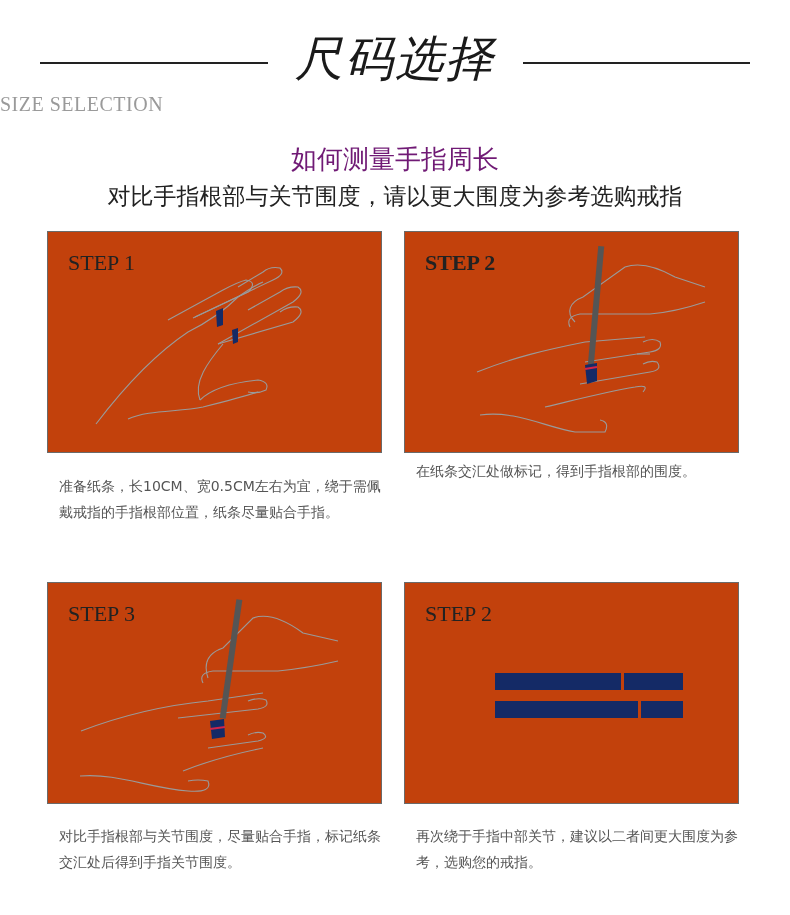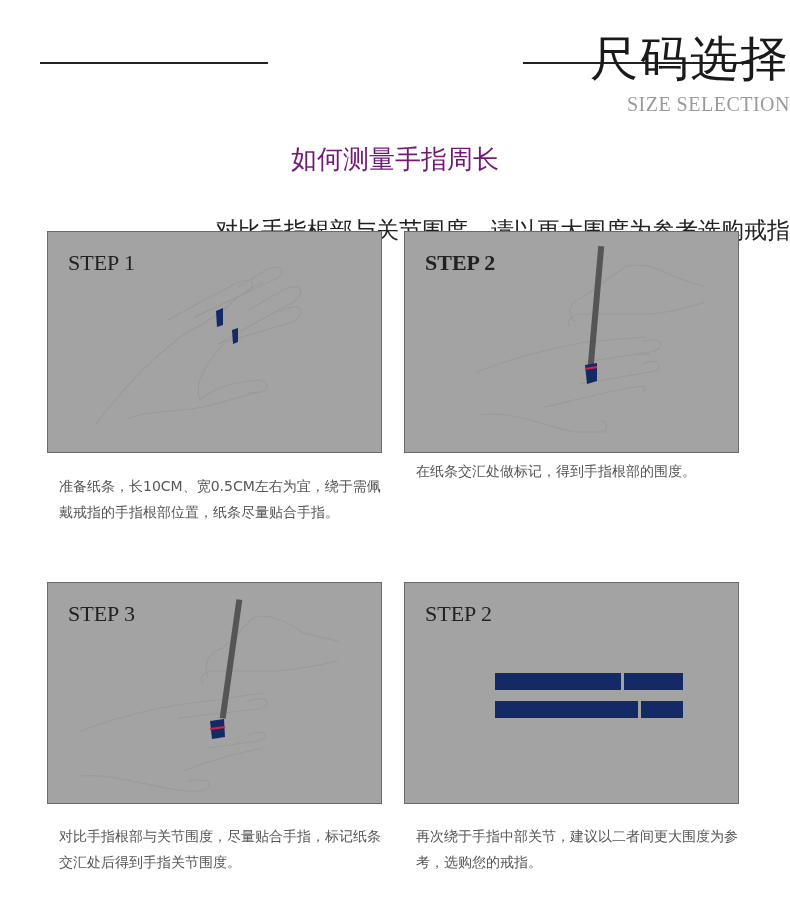--- a/index.html
+++ b/index.html
@@ -1,27 +1,27 @@
 <!DOCTYPE html>
 <html><head>
 <meta charset="utf-8">
 <style>
   html, body { margin: 0; padding: 0; background: #ffffff; }
   body { width: 790px; height: 915px; position: relative; overflow: hidden;
          font-family: "DejaVu Serif", "Liberation Serif", serif; color: #222; }
   .hline { position: absolute; height: 2px; background: #222; top: 62px; }
-  .title { position: absolute; left: 0; width: 790px; top: 28px; text-align: right;
-           font-family: "DejaVu Serif", serif; font-size: 48px; line-height: 60px; color: #1a1a1a; letter-spacing: 2px; }
-  .subtitle-en { position: absolute; left: 0; width: 790px; top: 92px; text-align: right;
+  .title { position: absolute; left: 0; width: 790px; top: 28px; text-align: center;
+           font-family: "DejaVu Serif", serif; font-size: 48px; line-height: 60px; color: #1a1a1a; letter-spacing: 2px; font-style: italic; }
+  .subtitle-en { position: absolute; left: 0; width: 790px; top: 92px; text-align: left;
            font-family: "Liberation Serif", serif; font-size: 20px; line-height: 24px; color: #9a9a9a; letter-spacing: 0.5px; }
   .heading { position: absolute; left: 0; width: 790px; top: 142px; text-align: center;
            font-family: "DejaVu Sans", sans-serif; font-size: 26px; line-height: 34px; color: #701a75; }
-  .subheading { position: absolute; left: 0; width: 790px; top: 180px; text-align: right;
-           font-family: "DejaVu Sans", sans-serif; font-size: 23px; line-height: 32px; color: #222; margin-top: 34px; }
-  .box { position: absolute; width: 335px; height: 222px; border: 1.5px solid #6a6a6a; background: #a3a3a3; box-sizing: border-box; }
+  .subheading { position: absolute; left: 0; width: 790px; top: 180px; text-align: center;
+           font-family: "DejaVu Sans", sans-serif; font-size: 23px; line-height: 32px; color: #222; }
+  .box { position: absolute; width: 335px; height: 222px; border: 1.5px solid #6a6a6a; background: #c2410c; box-sizing: border-box; }
   .step-label { position: absolute; left: 20px; top: 18px; font-family: "Liberation Serif", serif; font-size: 22px; color: #222; }
   .box svg { position: absolute; left: 0; top: 0; }
   .desc { position: absolute; width: 330px; font-family: "DejaVu Sans", sans-serif; font-size: 14px; line-height: 26px; color: #555; }
 </style>
 </head>
 <body>
 
 <div class="hline" style="left:40px; width:228px;"></div>
 <div class="hline" style="left:523px; width:227px;"></div>
 <div class="title">尺码选择</div>

